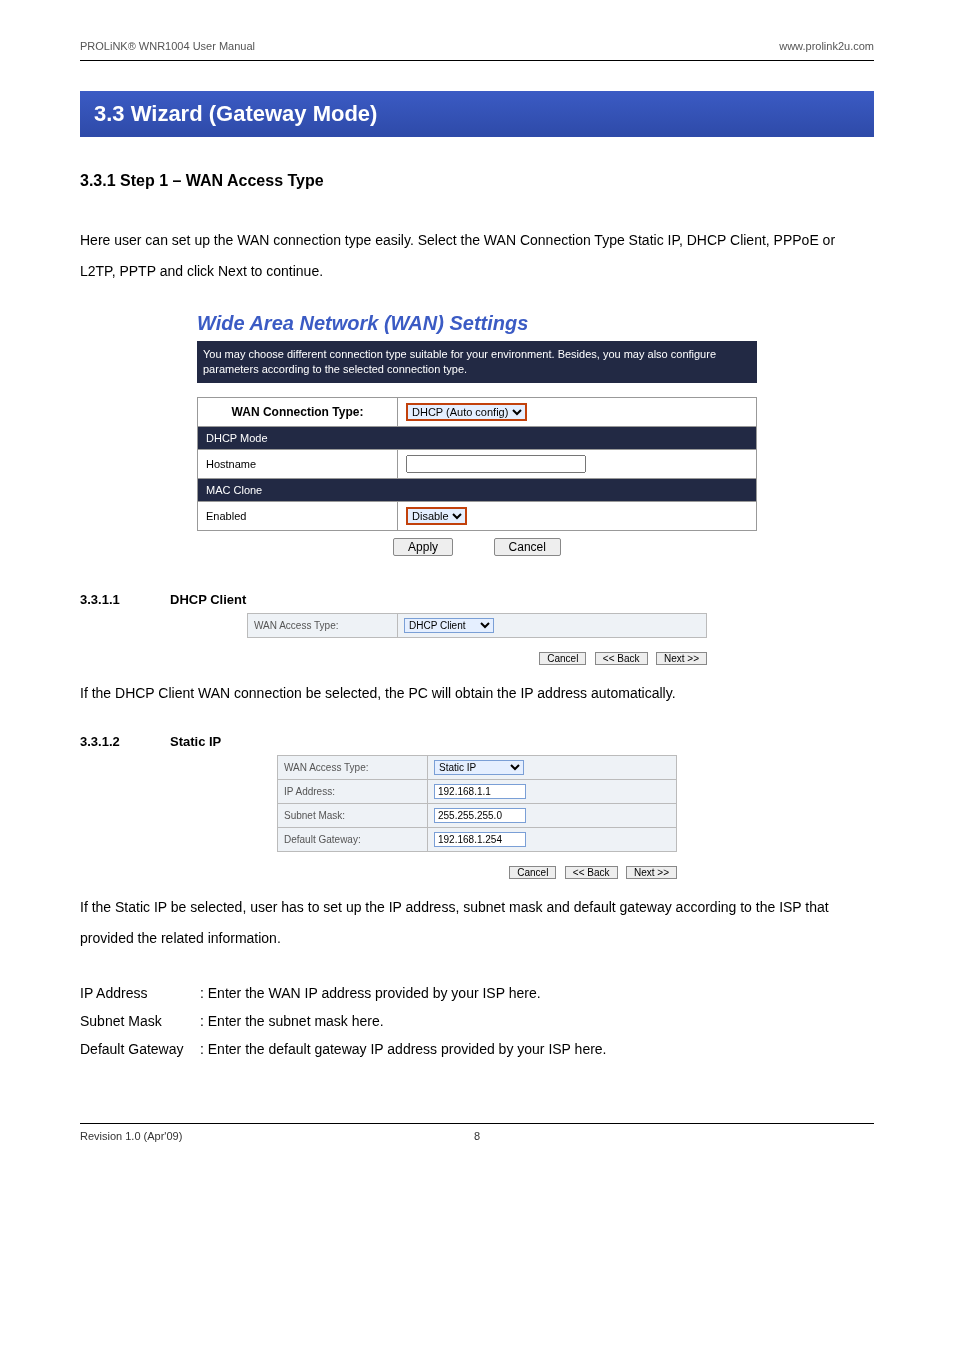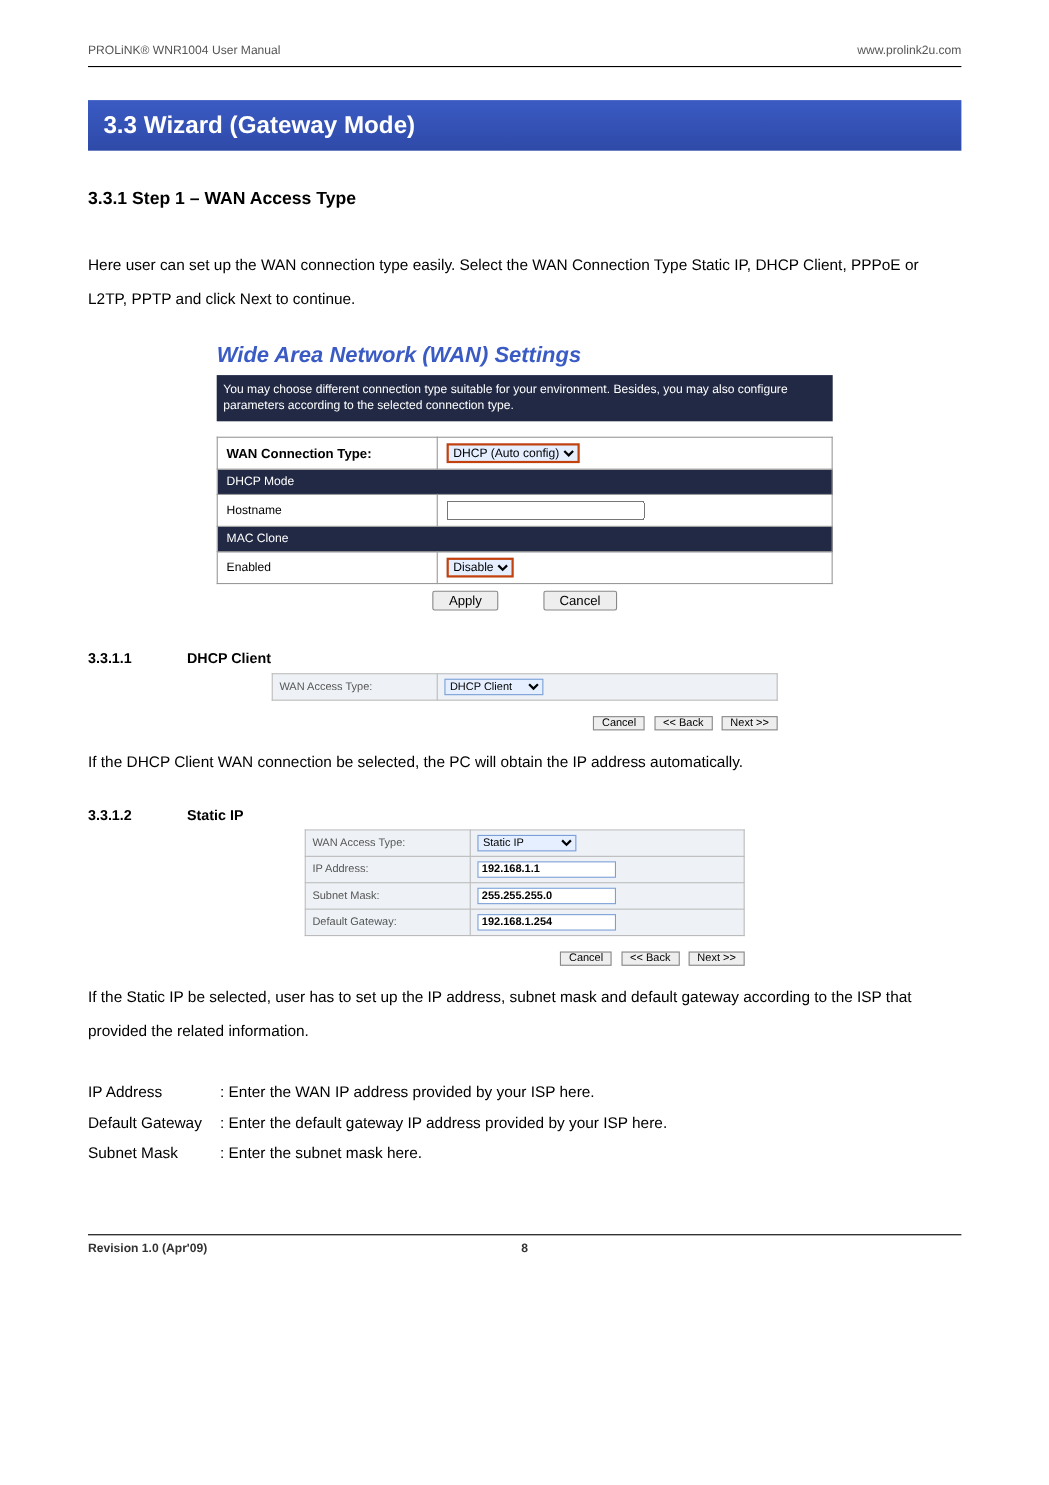--- a/index.html
+++ b/index.html
@@ -10,41 +10,41 @@
     .section-banner { background: linear-gradient(to bottom, #3b5bc4, #2e4aa8); color: #fff; font-weight: bold; font-size: 22px; padding: 10px 14px; margin-bottom: 35px; }
     .subheading { font-weight: bold; font-size: 16px; margin-bottom: 35px; }
     .body-text { font-size: 14px; line-height: 2.2; margin-bottom: 25px; }
     .figure { display: flex; justify-content: center; margin: 15px 0 30px 0; }
     .wan-panel { width: 560px; }
     .wan-title { color: #3b5bc4; font-style: italic; font-weight: bold; font-size: 20px; margin-bottom: 6px; font-family: Verdana, sans-serif; }
     .wan-desc { background: #222944; color: #fff; font-size: 11px; padding: 6px 6px; line-height: 1.4; }
     .wan-table { width: 100%; border-collapse: collapse; font-size: 11px; margin-top: 14px; }
     .wan-table td { border: 1px solid #999; padding: 5px 8px; vertical-align: middle; }
     .wan-table td.label-cell { width: 200px; }
-    .wan-table td.bold { font-weight: bold; font-size: 12px; text-align: left; background: #fff; }
+    .wan-table td.bold { font-weight: bold; font-size: 12px; text-align: center; background: #fff; }
     .wan-table tr.dark td { background: #222944; color: #fff; }
     .wan-table input[type=text] { width: 180px; font-size: 11px; padding: 1px 3px; }
     .wan-table select.sm { font-size: 11px; background: #e5efff; border: 2px solid #c2410c; }
     .wan-btnrow { text-align: center; padding: 6px 0; }
     .graybtn { font-size: 12px; padding: 1px 14px; background: #eee; border: 1px solid #888; border-radius: 2px; margin: 0 18px; }
     .sub2 { display: flex; font-weight: bold; font-size: 13px; margin: 10px 0 6px 0; }
     .sub2 .num { width: 90px; }
     .mini-panel { display: flex; justify-content: center; margin: 6px 0 12px 0; }
     .mini-table { border-collapse: collapse; font-size: 10px; width: 460px; }
     .mini-table td { border: 1px solid #bbb; background: #eef2f6; padding: 4px 6px; color: #555; margin-top: 12px; }
     .mini-table select, .mini-table input[type=text] { font-size: 10px; border: 1px solid #7a9fd6; background: #fff; }
     .mini-table select { background: #e5efff; width: 90px; }
-    .mini-table input[type=text] { width: 126px; padding: 1px 3px; font-weight: bold; }
+    .mini-table input[type=text] { width: 92px; padding: 1px 3px; }
     .mini-btnrow { text-align: right; padding-top: 10px; }
     .mini-btn { font-size: 10px; padding: 0 7px; background: #eee; border: 1px solid #888; margin-left: 4px; }
     .def-list { font-size: 14px; line-height: 2; margin-top: 20px; }
     .def-list .row { display: flex; align-items: flex-end; }
     .def-list .term { width: 120px; }
     .footer-rule { border: none; border-top: 1px solid #000; margin-top: 60px; }
-    .footer-row { display: flex; justify-content: space-between; font-size: 11px; color: #333; padding-top: 6px; font-weight: bold; }
+    .footer-row { display: flex; justify-content: space-between; font-size: 11px; color: #333; padding-top: 6px; }
     .footer-row .center { position: absolute; left: 50%; transform: translateX(-50%); }
     .footer-wrap { position: relative; }
   </style>
 </head>
 <body>
 
 <div class="page">
   <div class="header-row">
     <span>PROLiNK® WNR1004 User Manual</span>
     <span>www.prolink2u.com</span>
@@ -163,26 +163,26 @@
     </div>
   </div>
   <div class="body-text">If the Static IP be selected, user has to set up the IP address, subnet mask and default gateway according to the ISP that provided the related information.</div>
 
   <div class="def-list">
     <div class="row">
       <span class="term">IP Address</span>
       <span>: Enter the WAN IP address provided by your ISP here.</span>
     </div>
     <div class="row">
+      <span class="term">Subnet Mask</span>
+      <span>: Enter the subnet mask here.</span>
+    </div>
+    <div class="row">
       <span class="term" style="width:120px">Default Gateway</span>
       <span>: Enter the default gateway IP address provided by your ISP here.</span>
-    </div>
-    <div class="row">
-      <span class="term">Subnet Mask</span>
-      <span>: Enter the subnet mask here.</span>
     </div>
   </div>
 
   <hr class="footer-rule">
   <div class="footer-wrap">
     <div class="footer-row">
       <span>Revision 1.0 (Apr'09)</span>
       <span class="center">8</span>
       <span></span>
     </div>

